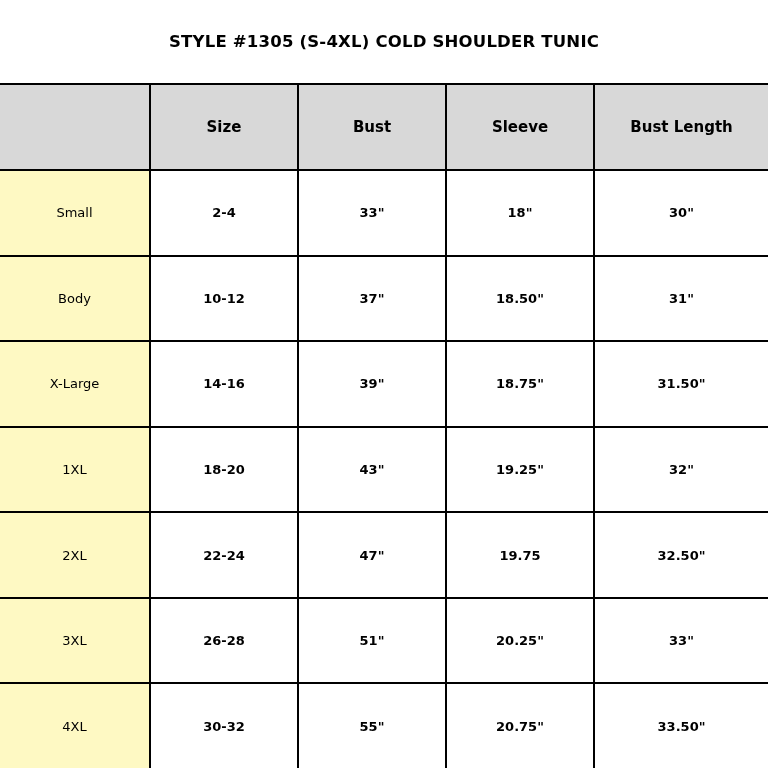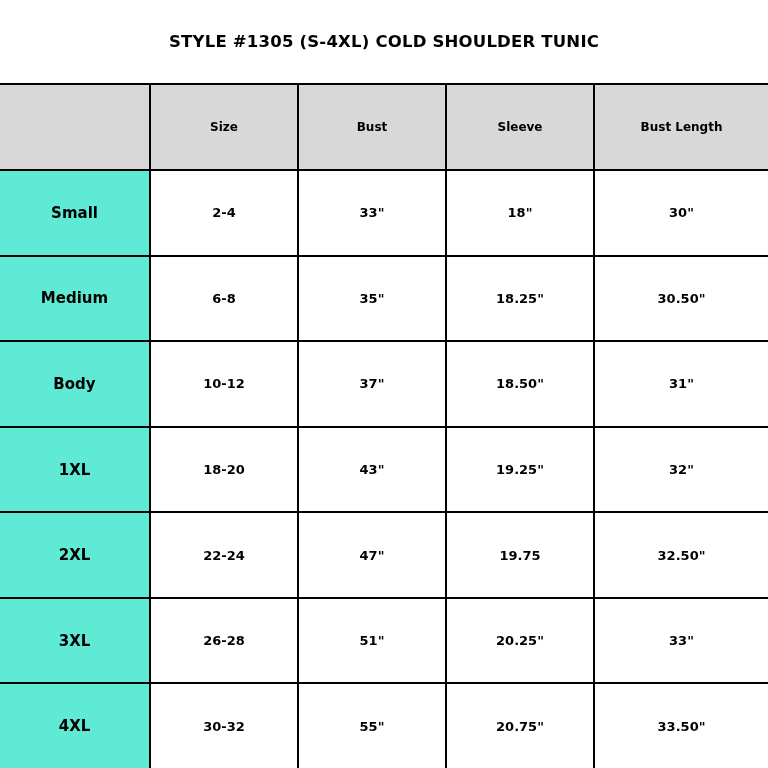--- a/index.html
+++ b/index.html
@@ -40,36 +40,36 @@
     font-size: 16.5px;
     letter-spacing: 0.2px;
     background: #ffffff;
     border-top: none;
     border-left: none;
     border-right: none;
   }
   .head-row td {
     height: 76px;
     background: #d8d8d8;
-    font-size: 12px;
+    font-size: 15px;
     margin-top: 16px;
   }
   .head-row td.corner {
     background: #d8d8d8;
   }
   .body-row td {
     height: 76px;
     font-size: 13px;
     background: #ffffff;
     font-weight: normal;
   }
   .body-row td.rowlabel {
-    background: #5eead4;
-    font-weight: bold;
-    font-size: 15px;
+    background: #fef9c3;
+    font-weight: normal;
+    font-size: 13px;
   }
   col.c-label { width: 150px; }
   col.c-size  { width: 148px; }
   col.c-bust  { width: 148px; }
   col.c-slv   { width: 148px; }
   col.c-len   { width: 174px; }
   
   table.size-chart tr:first-child td { border-top: none; }
   table.size-chart tr td:first-child { border-left: none; }
   table.size-chart tr td:last-child { border-right: none; }
@@ -100,32 +100,32 @@
       </tr>
 
       <tr class="body-row">
         <td class="rowlabel">Small</td>
         <td>2-4</td>
         <td>33"</td>
         <td>18"</td>
         <td>30"</td>
       </tr>
       <tr class="body-row">
-        <td class="rowlabel">Medium</td>
-        <td>6-8</td>
-        <td>35"</td>
-        <td>18.25"</td>
-        <td>30.50"</td>
-      </tr>
-      <tr class="body-row">
         <td class="rowlabel">Body</td>
         <td>10-12</td>
         <td>37"</td>
         <td>18.50"</td>
         <td>31"</td>
+      </tr>
+      <tr class="body-row">
+        <td class="rowlabel">X-Large</td>
+        <td>14-16</td>
+        <td>39"</td>
+        <td>18.75"</td>
+        <td>31.50"</td>
       </tr>
       <tr class="body-row">
         <td class="rowlabel">1XL</td>
         <td>18-20</td>
         <td>43"</td>
         <td>19.25"</td>
         <td>32"</td>
       </tr>
       <tr class="body-row">
         <td class="rowlabel">2XL</td>

